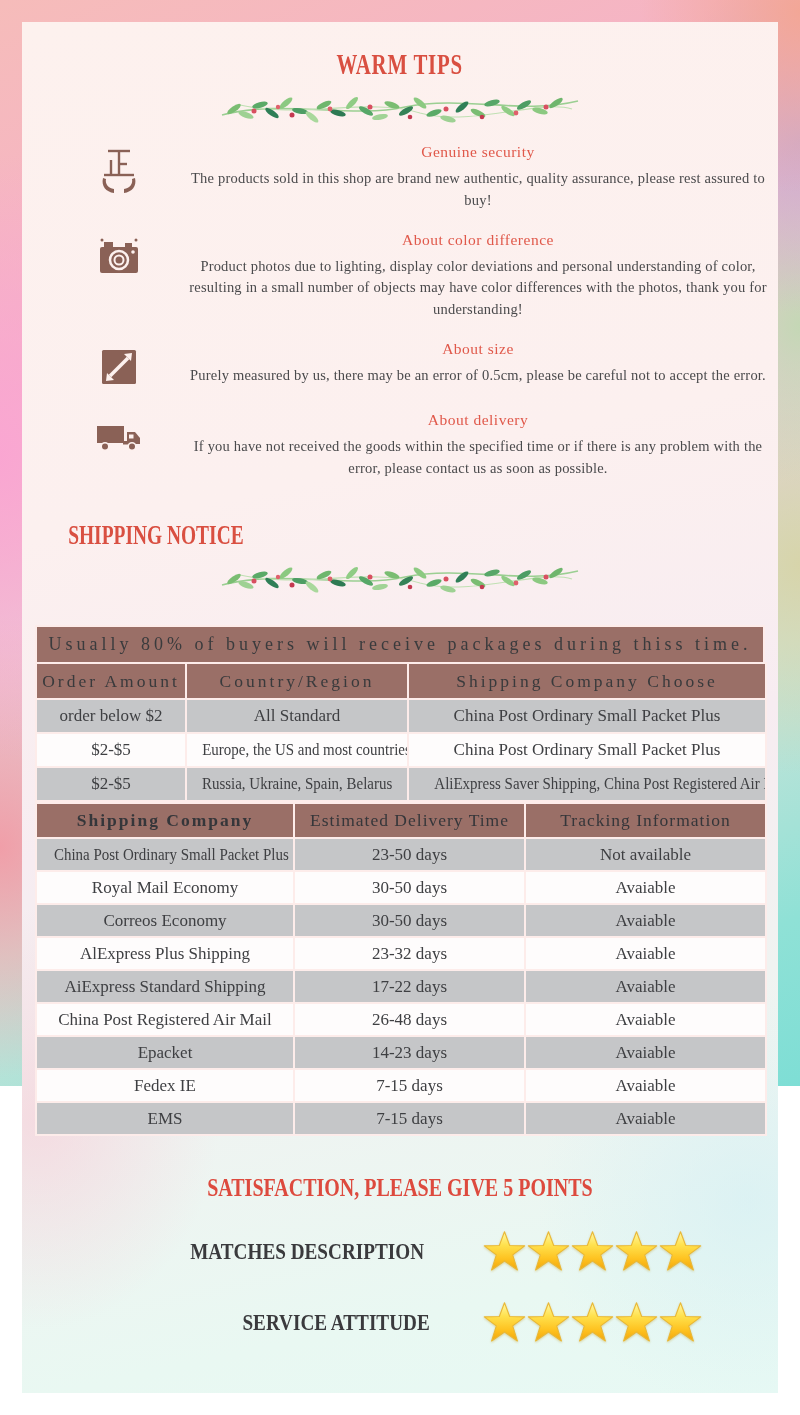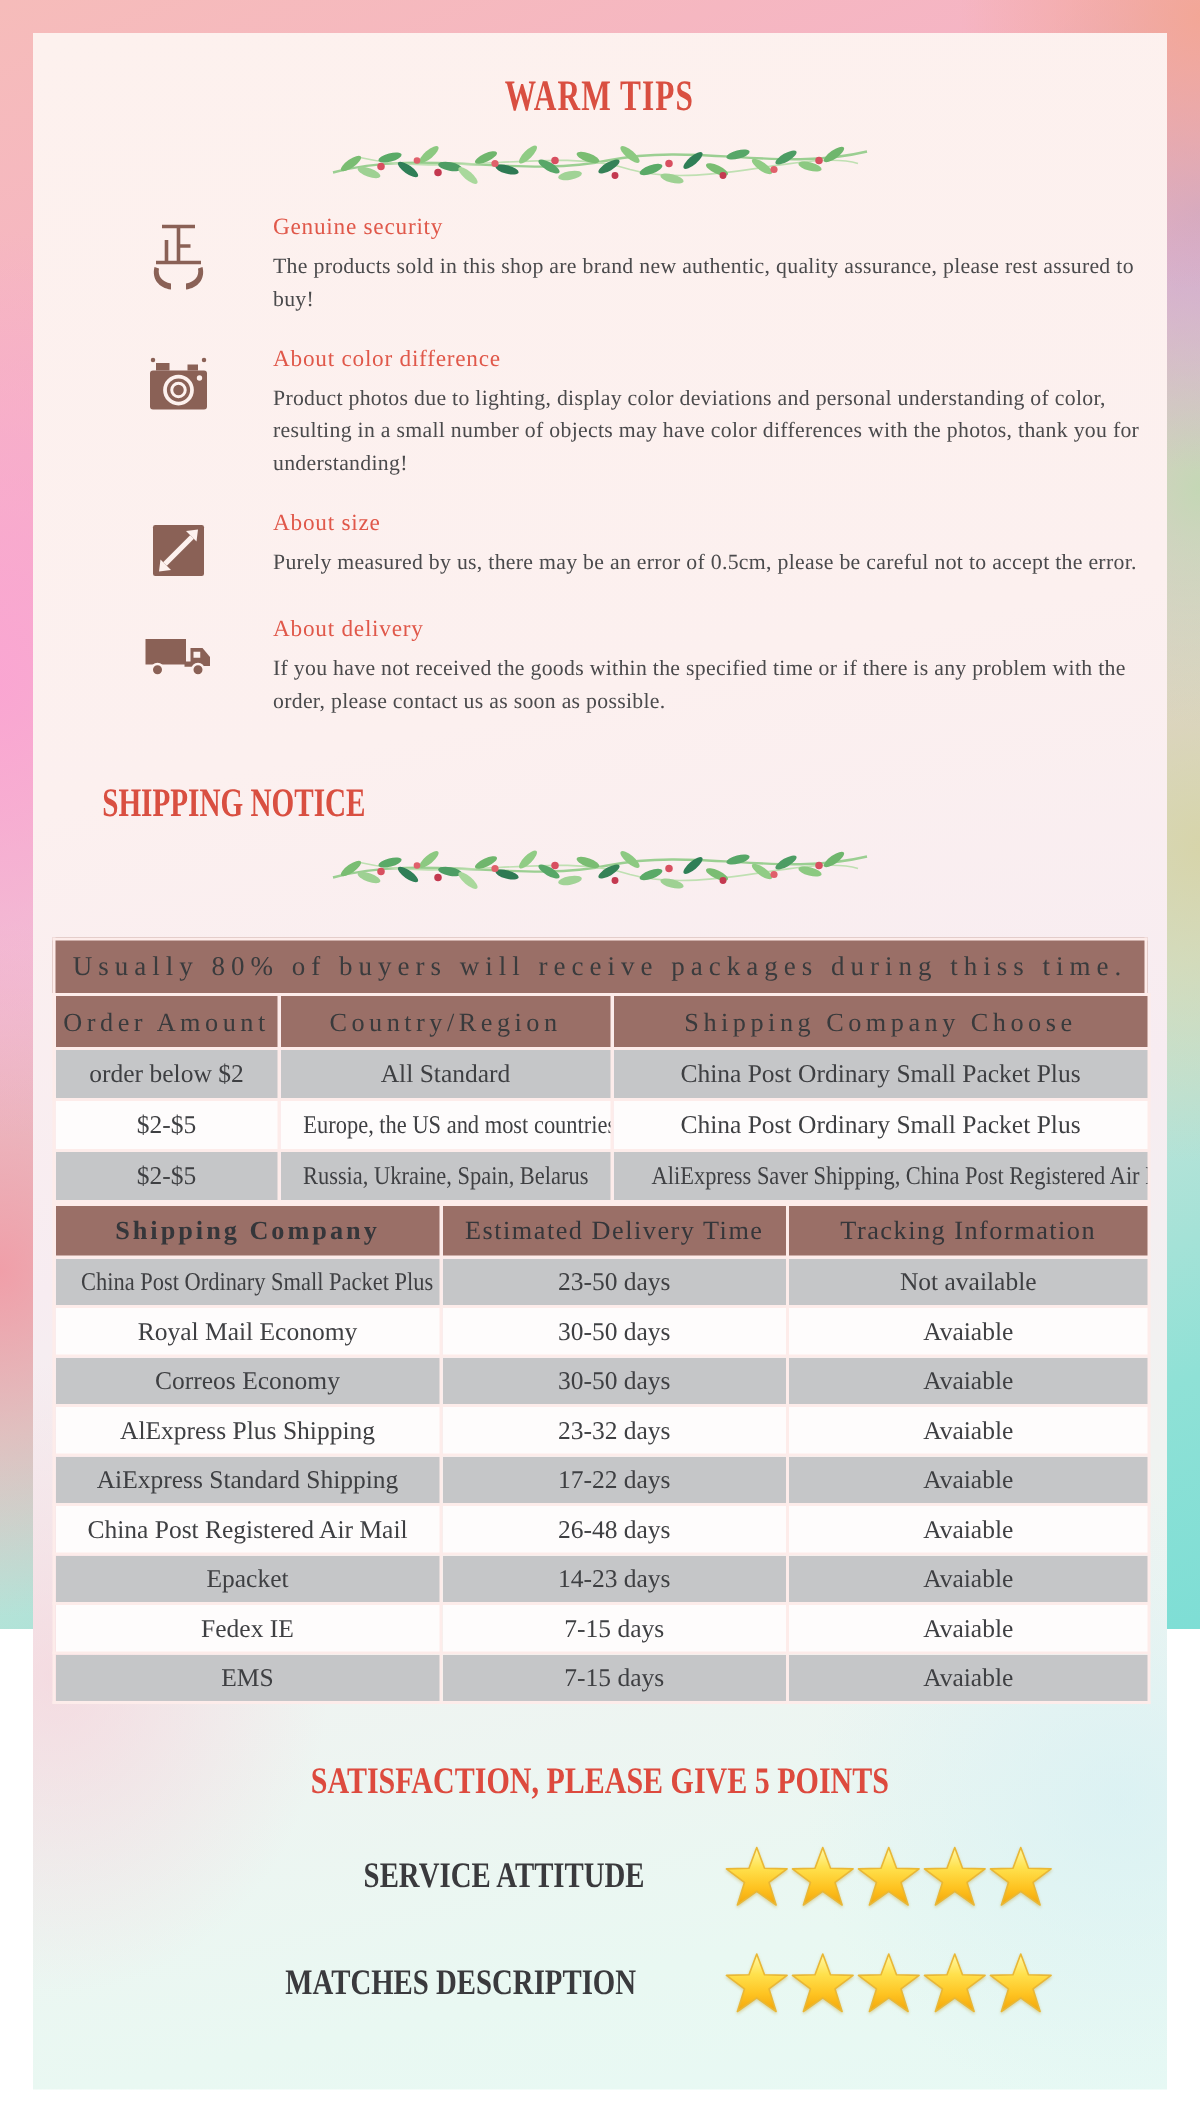--- a/index.html
+++ b/index.html
@@ -33,21 +33,21 @@
   .condensed-mild{display:inline-block;transform:scaleX(.88);transform-origin:50% 50%;white-space:nowrap;}
   
   .big-title{
     margin:0;padding-top:26px;text-align:center;
     font-size:29px;font-weight:bold;color:#d94f41;letter-spacing:1px;
   }
   .notice-title{margin:0;padding-top:24px;text-align:left;font-size:27px;font-weight:bold;color:#d94f41;padding-left:12px;}
   .sat-title{margin:0;padding-top:38px;text-align:center;font-size:25px;font-weight:bold;color:#dd4a3e;}
   .garland-wrap{width:360px;height:46px;margin:4px auto 0 auto;}
   
-  .sections{margin-top:10px;}
+  .sections{margin-top:10px;text-align:center;}
   .tip{display:flex;align-items:flex-start;padding-left:72px;margin-bottom:17px;}
   .tip-icon{flex:0 0 50px;width:50px;height:50px;margin-top:4px;}
   .tip-text{margin-left:38px;width:592px;}
   .tip-heading{font-size:15.5px;color:#e0584a;letter-spacing:.5px;margin:2px 0 7px 0;}
   .tip-body{font-size:14.5px;line-height:1.5;color:#4a4a4c;letter-spacing:.2px;}
   
   .tables{margin:24px 13px 0 13px;width:730px;}
   .banner{
     background:#9a6f67;color:#3a3b3d;height:35px;line-height:35px;text-align:center;
     font-size:18px;letter-spacing:4px;border:2px solid #fdecea;border-bottom:none;
@@ -196,21 +196,21 @@
         <svg class="tip-icon" viewBox="0 0 50 50">
           <rect x="3" y="13" width="27" height="17" fill="#8a6156"></rect>
           <path d="M33,19 h8 l5,6 v6 h-13 Z" fill="#8a6156"></path>
           <rect x="35" y="21.5" width="4.5" height="4" fill="#fdf1ee"></rect>
           <rect x="29" y="28" width="6" height="3.5" fill="#8a6156"></rect>
           <circle cx="11" cy="33.5" r="3.8" fill="#8a6156" stroke="#fdf1ee" stroke-width="1.6"></circle>
           <circle cx="38" cy="33.5" r="3.8" fill="#8a6156" stroke="#fdf1ee" stroke-width="1.6"></circle>
         </svg>
         <div class="tip-text">
           <div class="tip-heading">About delivery</div>
-          <div class="tip-body">If you have not received the goods within the specified time or if there is any problem with the order, please contact us as soon as possible.</div>
+          <div class="tip-body">If you have not received the goods within the specified time or if there is any problem with the error, please contact us as soon as possible.</div>
         </div>
       </div>
     </div>
 
     <h2 class="notice-title"><span class="condensed">SHIPPING NOTICE</span></h2>
     <div class="garland-wrap">
       <svg width="360" height="46">
           <use href="#garland"></use>
         </svg>
     </div>
@@ -310,56 +310,56 @@
             <td>Avaiable</td>
           </tr>
         </tbody>
       </table>
     </div>
 
     <h2 class="sat-title"><span class="condensed" style="transform:scaleX(.8)">SATISFACTION, PLEASE GIVE 5 POINTS</span></h2>
 
     <div class="ratings">
       <div class="rating-row">
+        <div class="rating-label"><span class="condensed" style="transform:scaleX(.8)">MATCHES DESCRIPTION</span></div>
+        <div class="stars">
+          <svg class="star">
+              <use href="#star"></use>
+            </svg>
+          <svg class="star">
+              <use href="#star"></use>
+            </svg>
+          <svg class="star">
+              <use href="#star"></use>
+            </svg>
+          <svg class="star">
+              <use href="#star"></use>
+            </svg>
+          <svg class="star">
+              <use href="#star"></use>
+            </svg>
+        </div>
+      </div>
+      <div class="rating-row">
         <div class="rating-label"><span class="condensed" style="transform:scaleX(.8)">SERVICE ATTITUDE</span></div>
         <div class="stars">
           <svg class="star">
               <use href="#star"></use>
             </svg>
           <svg class="star">
               <use href="#star"></use>
             </svg>
           <svg class="star">
               <use href="#star"></use>
             </svg>
           <svg class="star">
               <use href="#star"></use>
             </svg>
           <svg class="star">
               <use href="#star"></use>
             </svg>
         </div>
       </div>
-      <div class="rating-row">
-        <div class="rating-label"><span class="condensed" style="transform:scaleX(.8)">MATCHES DESCRIPTION</span></div>
-        <div class="stars">
-          <svg class="star">
-              <use href="#star"></use>
-            </svg>
-          <svg class="star">
-              <use href="#star"></use>
-            </svg>
-          <svg class="star">
-              <use href="#star"></use>
-            </svg>
-          <svg class="star">
-              <use href="#star"></use>
-            </svg>
-          <svg class="star">
-              <use href="#star"></use>
-            </svg>
-        </div>
-      </div>
 
     </div>
 
   </div>
 </div>
 
 </body></html>

